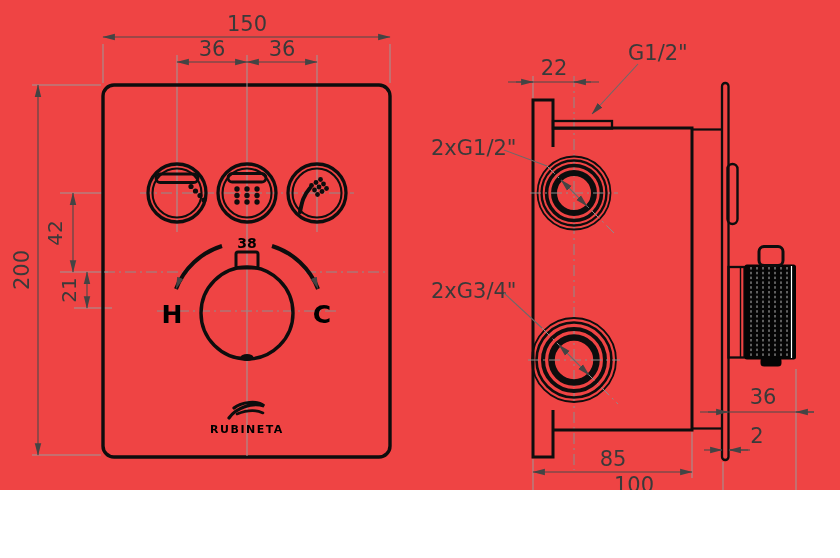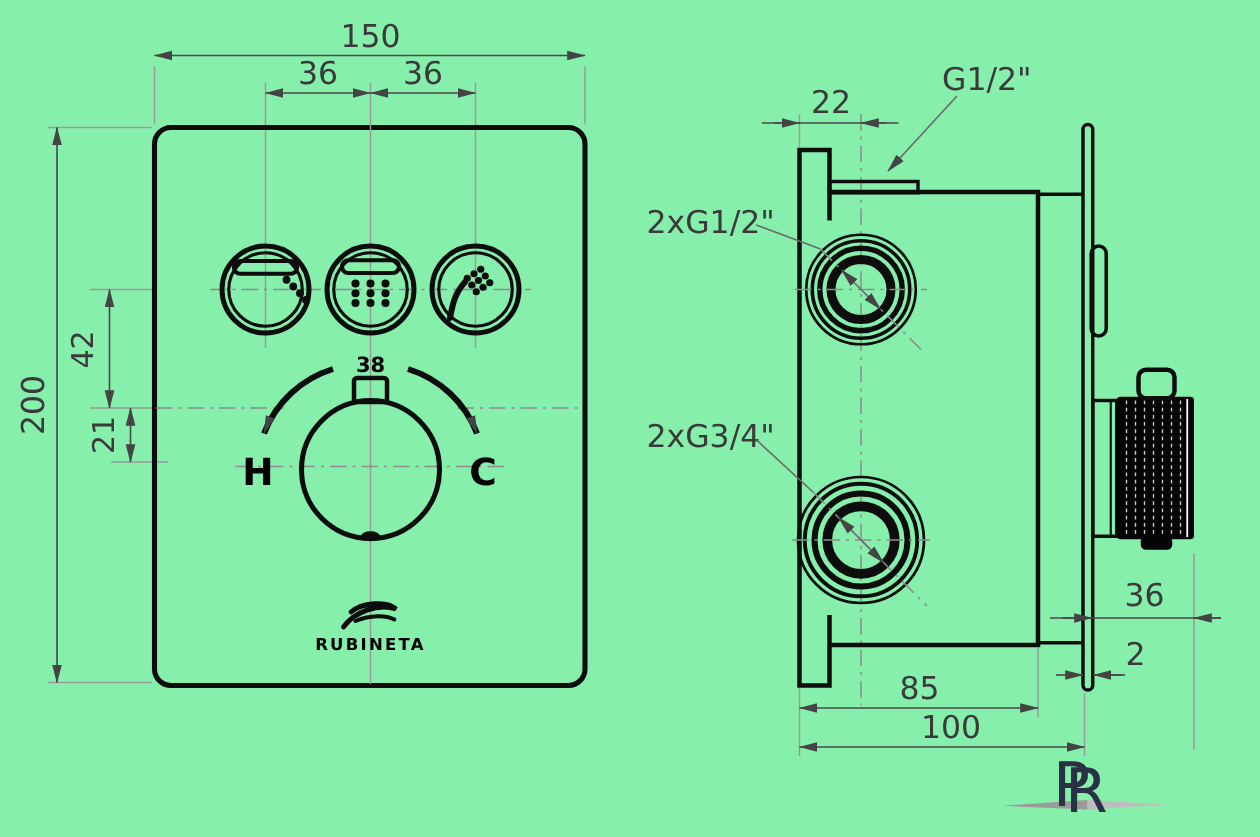--- a/index.html
+++ b/index.html
@@ -1,16 +1,16 @@
 <!DOCTYPE html>
 <html><head>
 <meta charset="utf-8">
 <style>
   html,body{margin:0;padding:0;background:#ffffff;}
-  .stage{position:relative;width:840px;height:558px;background:#86efac;overflow:hidden;
+  .stage{position:relative;width:840px;height:490px;background:#ef4444;overflow:hidden;
          font-family:"DejaVu Sans", sans-serif;}
   svg{display:block}
   text{font-family:"DejaVu Sans", sans-serif;}
   .dimtxt{fill:#3a3a3a;font-size:21px;}
   .dimtxt-sm{fill:#3a3a3a;font-size:20px;}
   .boldtxt{fill:#000;font-weight:bold;}
   .objline{stroke:#0d0d0d;fill:none;}
   .dimline{stroke:#4a4a4a;stroke-width:1.1;fill:none;}
   .extline{stroke:#9a9a9a;stroke-width:1;fill:none;}
   .cline{stroke:#8d8d8d;stroke-width:1;fill:none;stroke-dasharray:11 4 2 4;}

